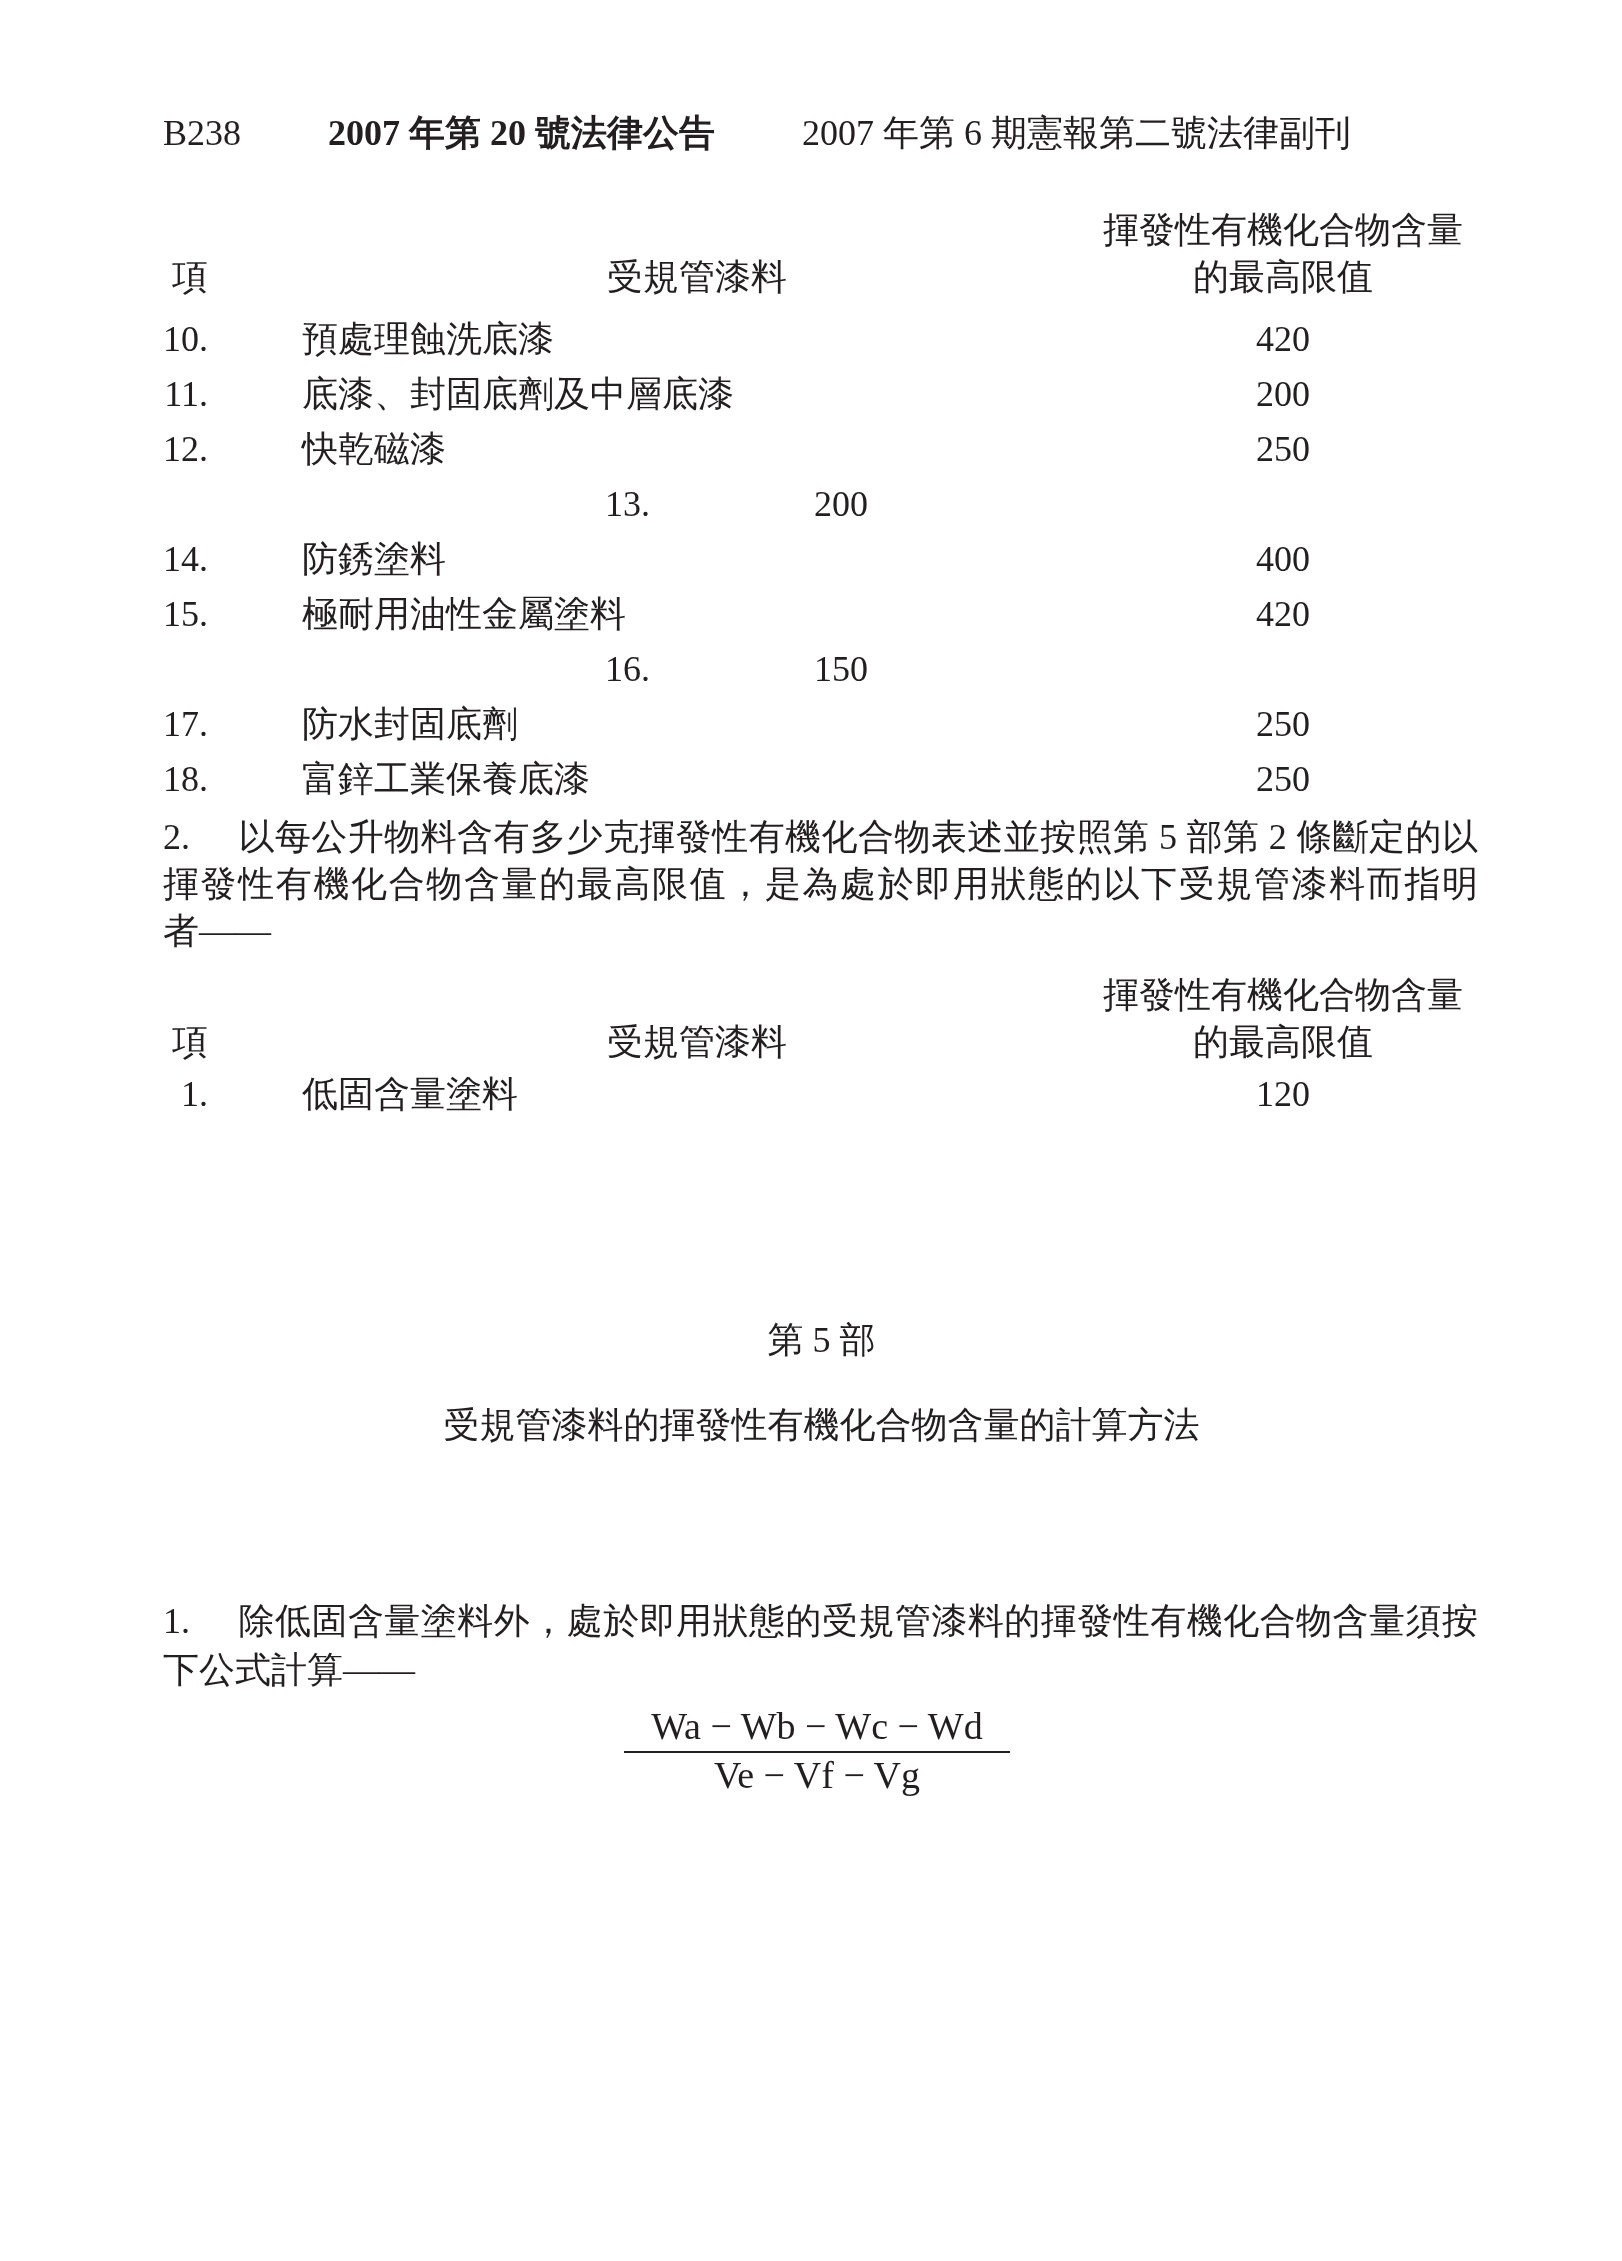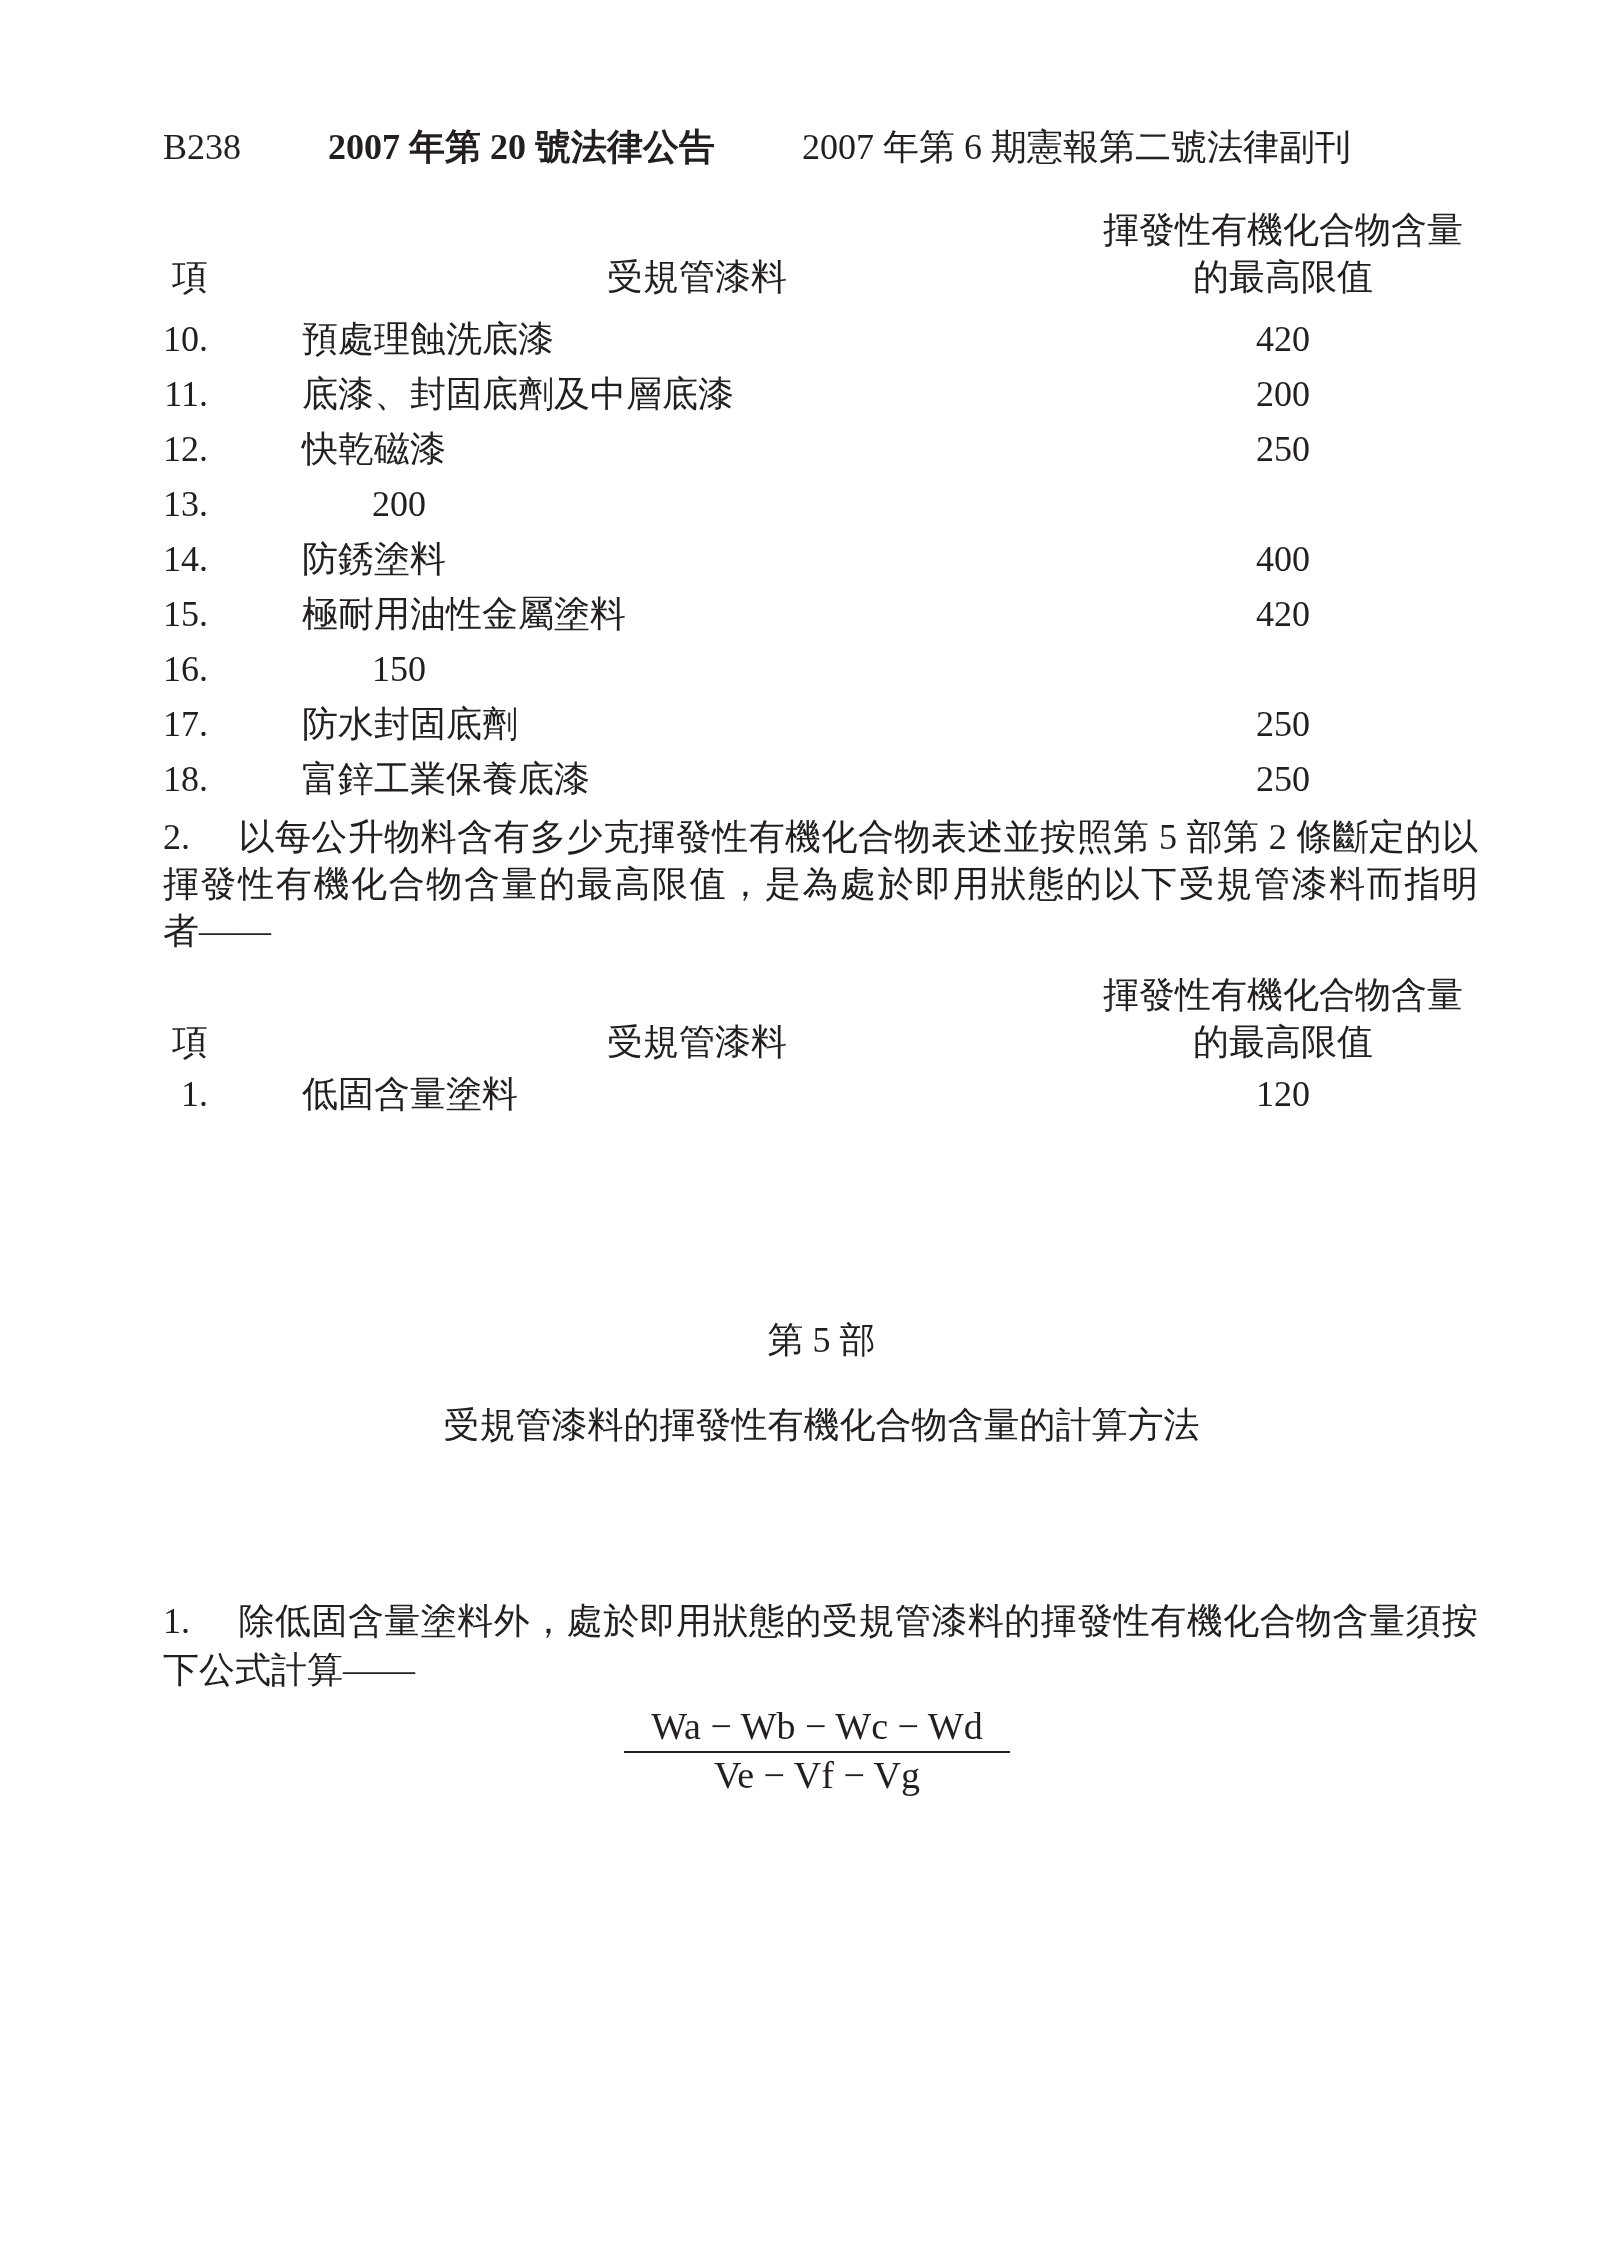--- a/index.html
+++ b/index.html
@@ -8,28 +8,28 @@
     width:1622px;height:2261px;
     background:#ffffff;
     color:#231f20;
     font-family:"Liberation Serif","DejaVu Serif",serif;
     font-size:36px;
     overflow:hidden;
   }
   .abs{position:absolute;}
 
   
-  .hdr{top:127px;line-height:41px;white-space:nowrap;}
+  .hdr{top:113px;line-height:41px;white-space:nowrap;}
   .hdr-left{left:163px;}
   .hdr-mid{left:304px;font-weight:bold;margin-left:24px;}
   .hdr-right{left:786px;margin-left:16px;}
 
   
   .tbl{left:163px;width:1311px;}
-  .tline{display:flex;align-items:flex-start;}
+  .tline{display:flex;align-items:flex-start;justify-content:center;}
   .col-item{width:45px;text-align:right;line-height:39px;}
   .col-paint{flex:1;margin-left:94px;text-align:left;line-height:39px;}
   .col-limit{width:382px;text-align:center;line-height:39px;}
   .thead .th1{height:47px;}
   .thead .col-paint.centered{text-align:center;}
   .trow{height:55px;}
 
   
   .para{left:163px;width:1315px;}
   .pline{

